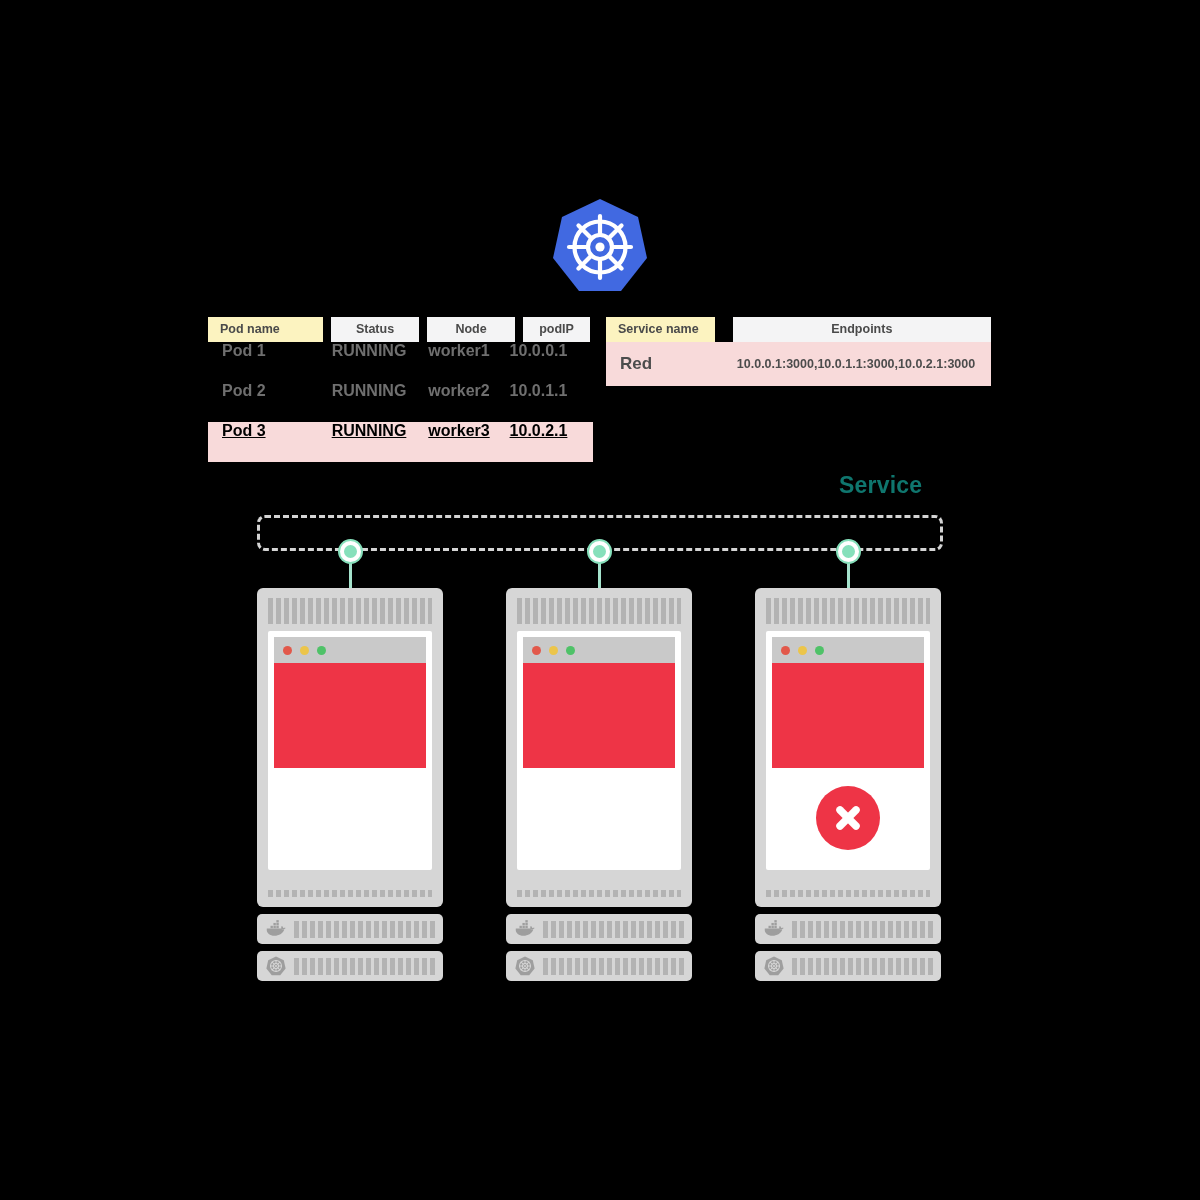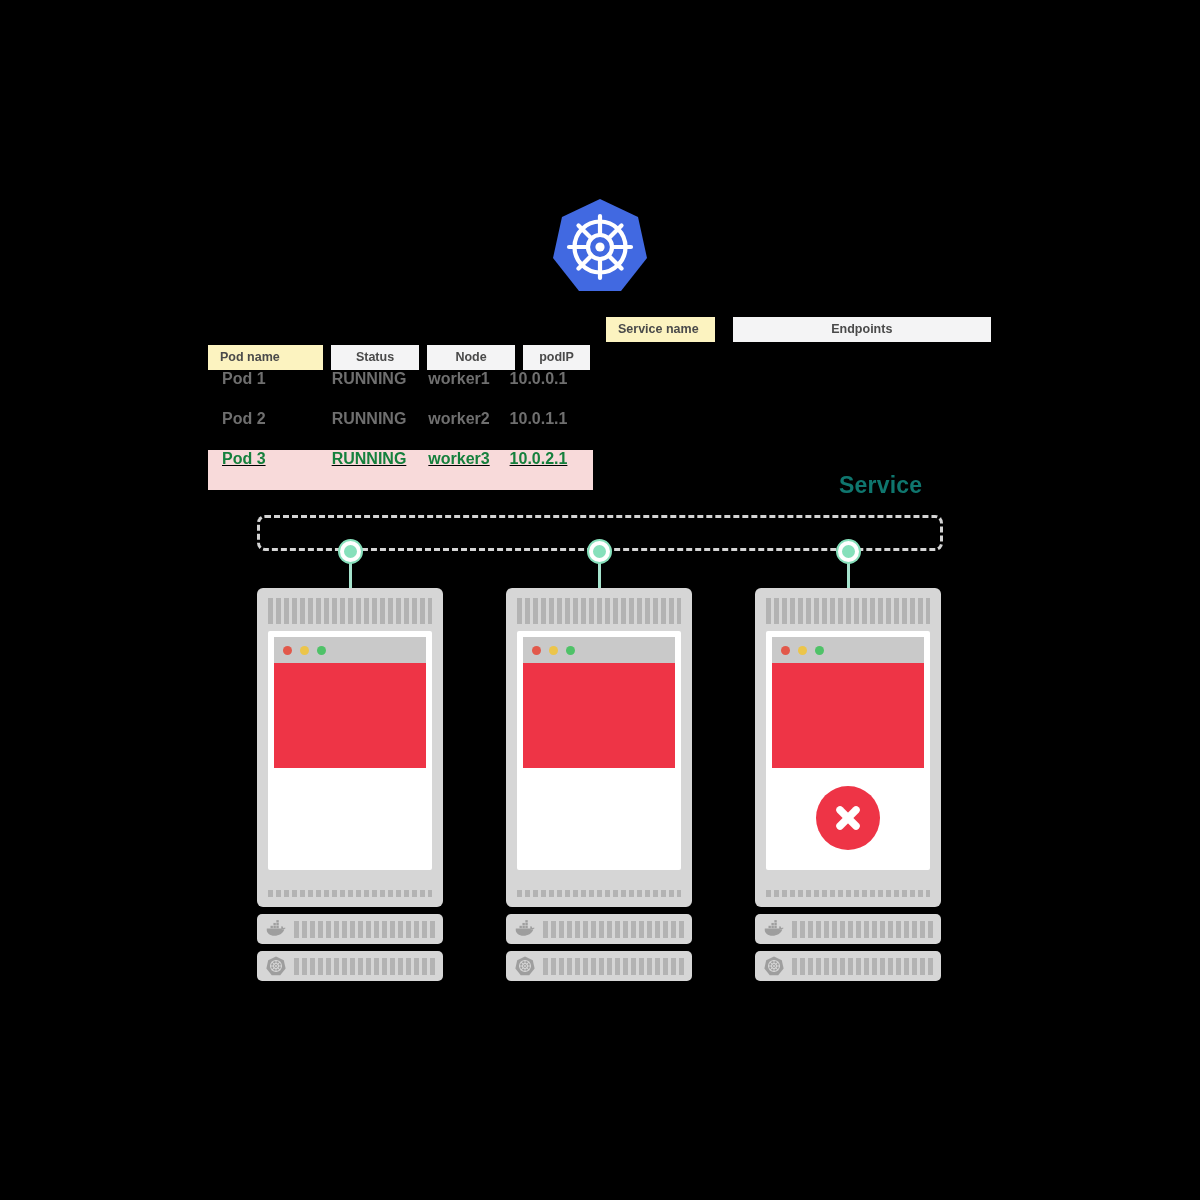--- a/index.html
+++ b/index.html
@@ -28,21 +28,21 @@
     height: 102px;
   }
 
   
   #pods-table {
     position: absolute;
     left: 208px;
     top: 317px;
     width: 385px;
   }
-  .thead-row { display: flex; gap: 8px; margin-top: 28px; }
+  .thead-row { display: flex; gap: 8px; }
   .th {
     height: 25px;
     line-height: 25px;
     font-size: 12.5px;
     font-weight: 700;
     color: #4a4a4a;
     background: #f4f4f5;
     text-align: center;
     white-space: nowrap;
     overflow: hidden;
@@ -62,21 +62,21 @@
   }
   .tbody-row.highlight { background: #f8dada; }
   .td {
     font-size: 16px;
     font-weight: 700;
     color: #6f6f6f;
     text-align: center;
     white-space: nowrap;
     overflow: hidden;
   }
-  .tbody-row.highlight .td { color: #15803d; }
+  .tbody-row.highlight .td { color: #000000; }
   .td.first { text-align: left; padding-left: 14px; }
 
   .c-pod   { width: 115px; }
   .c-stat  { width: 88px; }
   .c-node  { width: 88px; }
   .c-ip    { width: 67px; }
 
   
   #svc-table {
     position: absolute;
@@ -325,20 +325,24 @@
       <div class="td c-stat">RUNNING</div>
       <div class="td c-node">worker3</div>
       <div class="td c-ip">10.0.2.1</div>
     </div>
   </div>
 
   <div id="svc-table">
     <div class="svc-head">
       <div class="th first s-name">Service name</div>
       <div class="th s-ep">Endpoints</div>
+    </div>
+    <div class="svc-body">
+      <div class="svc-td-name s-name">Red</div>
+      <div class="svc-td-ep s-ep">10.0.0.1:3000,10.0.1.1:3000,10.0.2.1:3000</div>
     </div>
   </div>
 
   <div id="service-label">Service</div>
   <div id="service-box"></div>
 
   <div class="connector" style="left:340px; top:541px; width:21px; height:115px;">
     <div class="conn-line"></div>
     <div class="conn-arrow"></div>
     <div class="conn-dot"></div>

